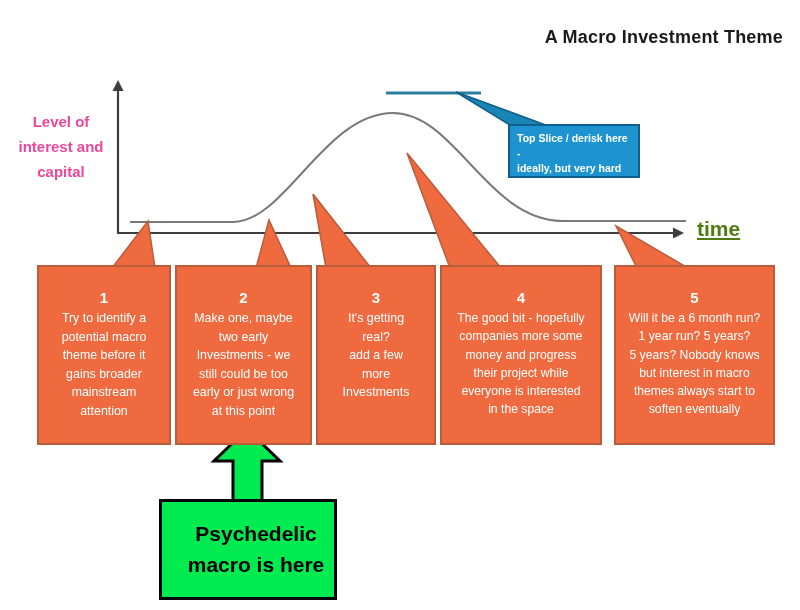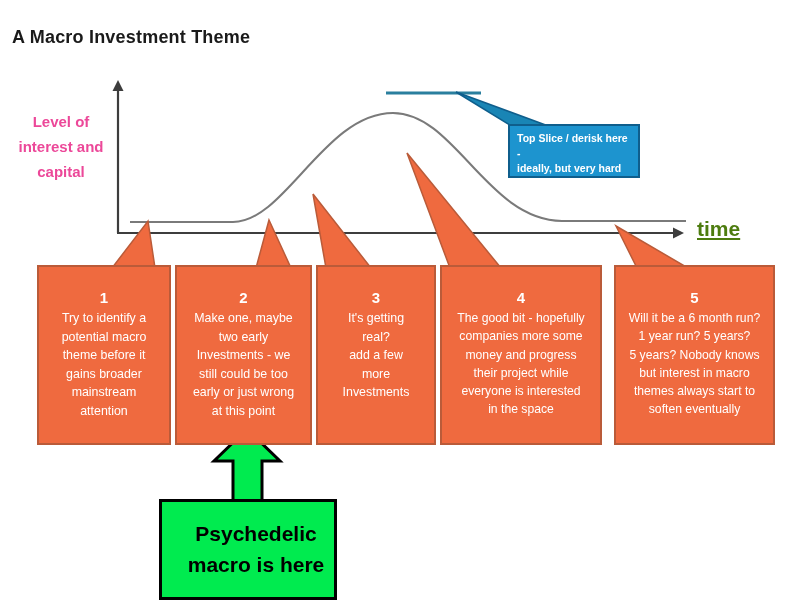--- a/index.html
+++ b/index.html
@@ -2,21 +2,21 @@
 <html><head>
 <meta charset="utf-8">
 <style>
   html,body{margin:0;padding:0;background:#fff;}
   .canvas{
     position:relative;width:800px;height:610px;background:#ffffff;
     font-family:"Liberation Sans",sans-serif;overflow:hidden;
   }
   .bg-svg{position:absolute;left:0;top:0;}
   .slide-title{
-    position:absolute;left:12px;top:27px;width:780px;text-align:left;
+    position:absolute;left:3px;top:27px;width:780px;text-align:right;
     font-size:18px;font-weight:bold;color:#1a1a1a;letter-spacing:.2px;
   }
   .y-label{
     position:absolute;left:8px;top:110px;width:106px;text-align:center;
     font-size:15px;font-weight:bold;color:#ec4899;white-space:pre-line;line-height:1.65;
   }
   .x-label{
     position:absolute;left:697px;top:217px;font-size:21px;font-weight:bold;color:#4d7c0f;text-decoration:underline;
   }
   .blue-box{

